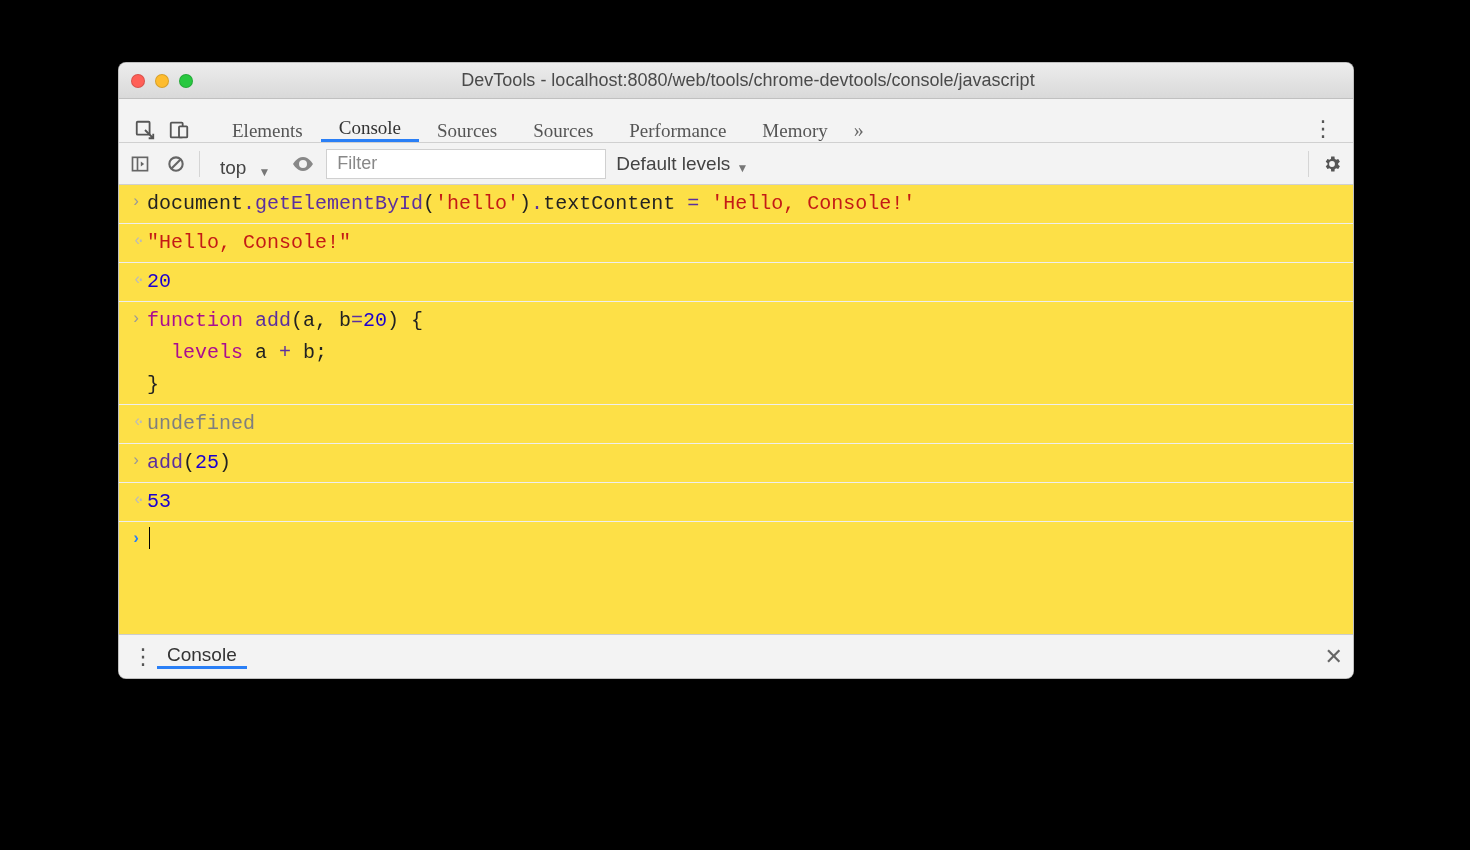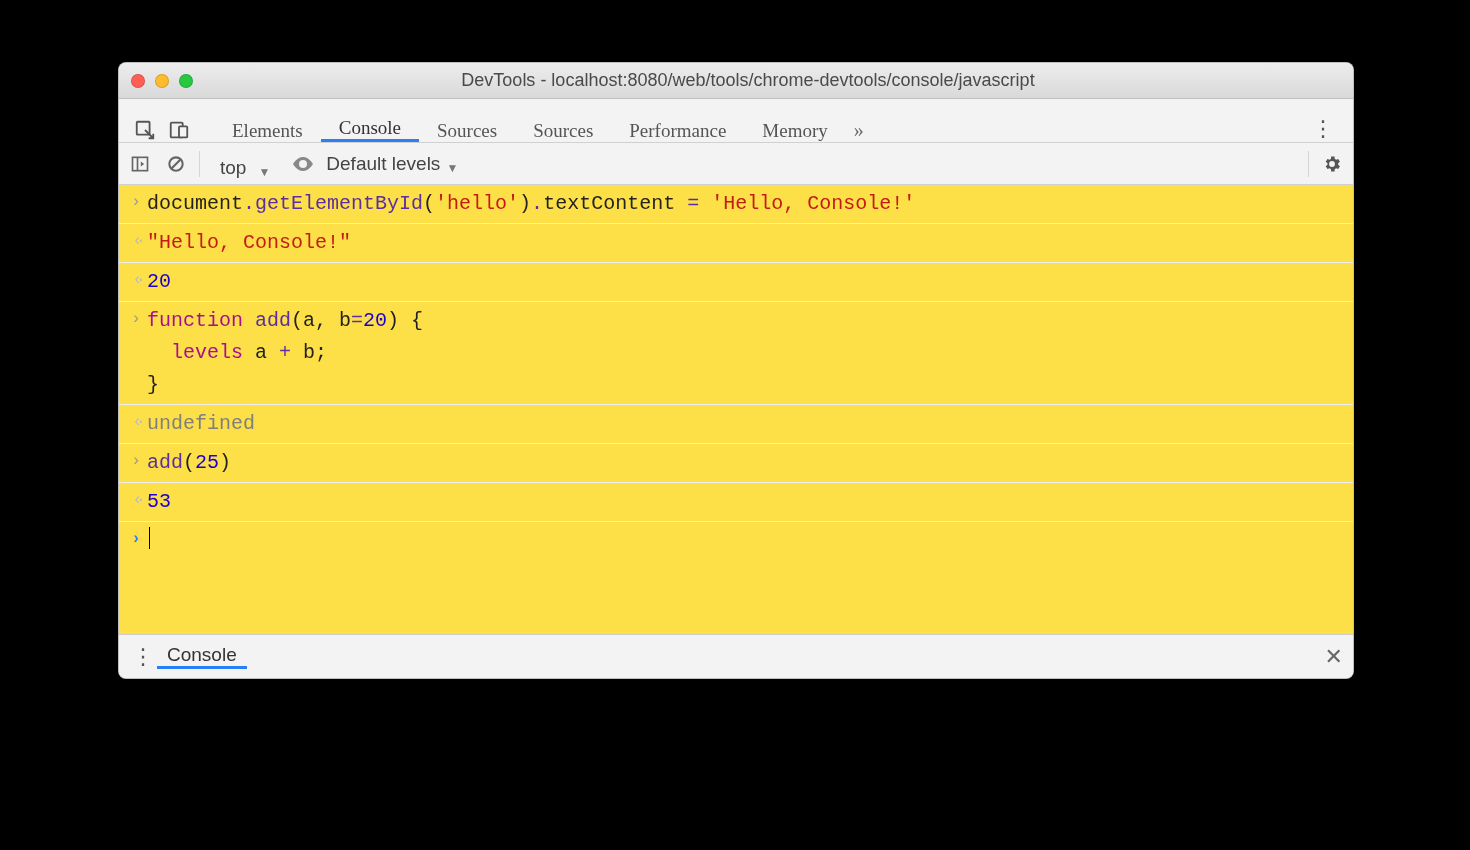--- a/index.html
+++ b/index.html
@@ -145,20 +145,21 @@
     <div class="ctx-select">
       <span>top</span>
       <span class="tri">▼</span>
     </div>
     <div class="iconbtn eye">
       <svg width="24" height="24" viewBox="0 0 24 24" fill="#888">
           <path d="M12 5C6 5 2 12 2 12s4 7 10 7 10-7 10-7-4-7-10-7zm0 11a4 4 0 110-8 4 4 0 010 8z"></path>
           <circle cx="12" cy="12" r="2" fill="#f3f3f3"></circle>
         </svg>
     </div>
+    <input class="filter-input" placeholder="Filter" style="">
     <div class="levels">
       <span>Default levels</span>
       <span class="tri">▼</span>
     </div>
     <div class="spacer"></div>
     <div class="vsep"></div>
     <div class="iconbtn gear">
       <svg width="20" height="20" viewBox="0 0 24 24" fill="#555">
           <path d="M19.4 13a7.6 7.6 0 000-2l2.1-1.6-2-3.4-2.5 1a7.5 7.5 0 00-1.7-1L15 3h-4l-.3 2.9a7.5 7.5 0 00-1.7 1l-2.5-1-2 3.4L6.6 11a7.6 7.6 0 000 2l-2.1 1.6 2 3.4 2.5-1a7.5 7.5 0 001.7 1L11 21h4l.3-2.9a7.5 7.5 0 001.7-1l2.5 1 2-3.4zM12 15.5A3.5 3.5 0 1115.5 12 3.5 3.5 0 0112 15.5z"></path>
         </svg>

